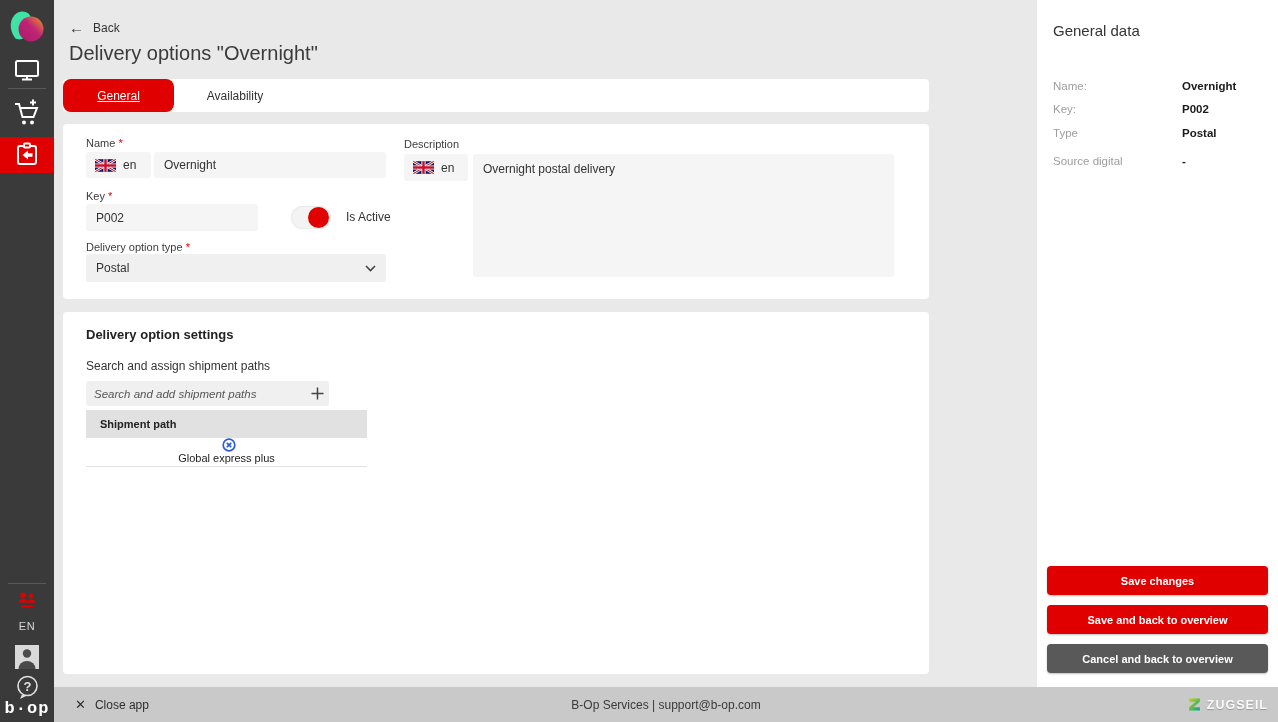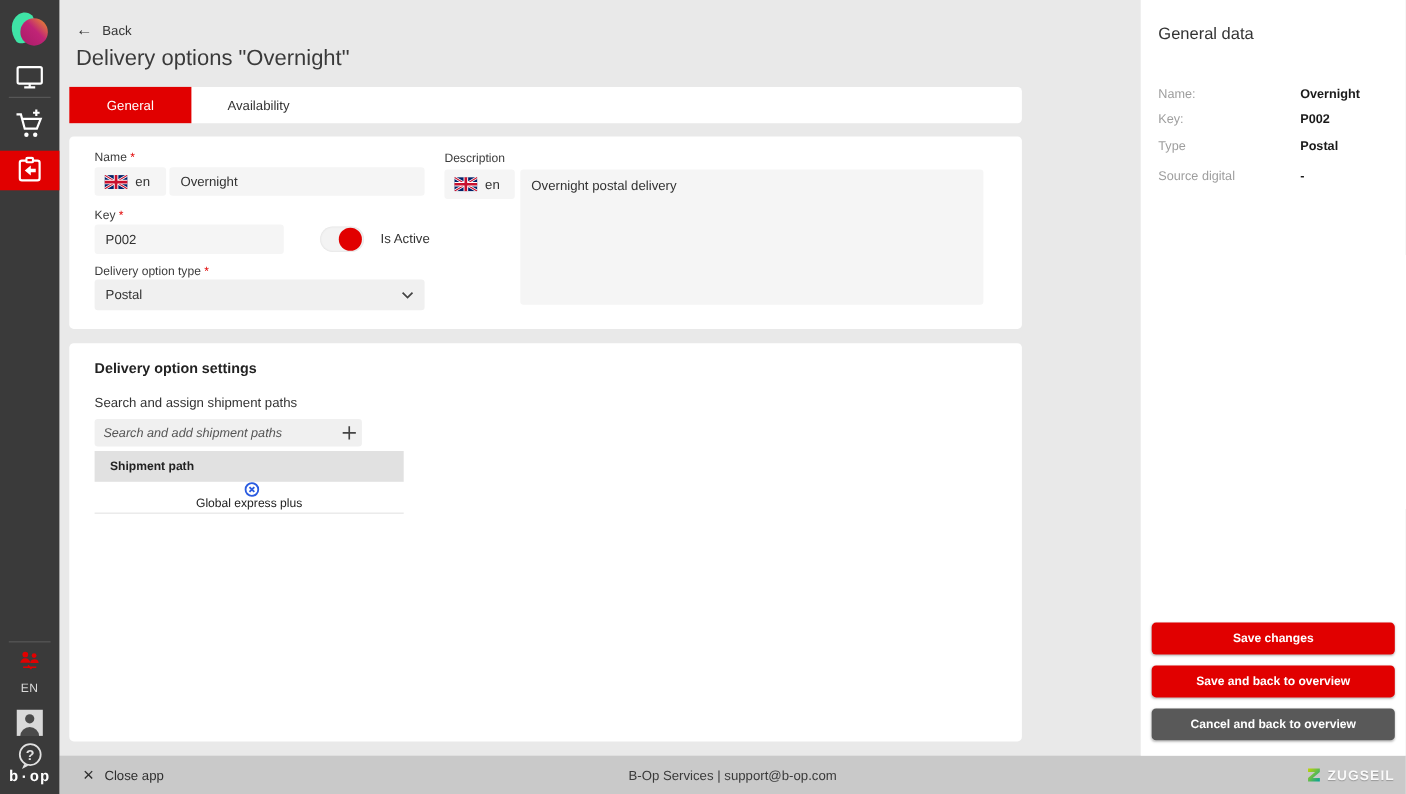--- a/index.html
+++ b/index.html
@@ -6,32 +6,32 @@
   html,body { width:1278px; height:722px; overflow:hidden; }
   body { font-family:"Liberation Sans","DejaVu Sans",sans-serif; background:#e9e9e9; position:relative; color:#333; }
 
   
   .sidebar { position:absolute; left:0; top:0; width:54px; height:722px; background:#3a3a3a; z-index:5; }
   .side-logo { position:absolute; left:8px; top:8px; width:38px; height:38px; }
   .side-icon { position:absolute; left:0; width:54px; display:flex; justify-content:center; align-items:center; cursor:pointer; }
   .side-divider { position:absolute; left:8px; width:38px; height:1px; background:#5a5a5a; }
   .side-item-active { position:absolute; left:0; top:137px; width:54px; height:36px; background:#e10000; display:flex; justify-content:center; align-items:center; cursor:pointer; }
   .side-lang { position:absolute; left:0; top:620px; width:54px; text-align:center; color:#d8d8d8; font-size:11px; letter-spacing:0.5px; }
-  .bop-logo { position:absolute; left:0; top:699px; width:54px; text-align:center; color:#fff; font-family:"Liberation Mono","DejaVu Sans Mono",monospace; font-weight:700; font-size:14px; letter-spacing:1px; }
+  .bop-logo { position:absolute; left:0; top:699px; width:54px; text-align:center; color:#fff; font-family:"Liberation Mono","DejaVu Sans Mono",monospace; font-weight:700; font-size:17px; letter-spacing:1px; }
 
   
   .main-bg { position:absolute; left:54px; top:0; width:983px; height:687px; background:#e9e9e9; }
   .back-row { position:absolute; left:69px; top:20px; display:flex; align-items:center; gap:9px; cursor:pointer; }
   .back-arrow { font-size:15px; color:#333; line-height:1; }
   .back-label { font-size:12px; color:#333; }
   .page-title { position:absolute; left:69px; top:42px; font-size:20px; color:#3a3a3a; }
 
   .tabbar { position:absolute; left:63px; top:79px; width:866px; height:33px; background:#fff; border-radius:4px; display:flex; }
   .tab { height:33px; display:flex; align-items:center; justify-content:center; font-size:12px; cursor:pointer; }
-  .tab.active { width:111px; background:#e10000; color:#fff; border-radius:0; }
+  .tab.active { width:111px; background:#e10000; color:#fff; border-radius:8px;text-decoration:underline; }
   .tab.inactive { width:122px; color:#333; }
 
   .card { position:absolute; background:#fff; border-radius:4px; }
   .card1 { left:63px; top:124px; width:866px; height:175px; }
   .card2 { left:63px; top:312px; width:866px; height:362px; }
 
   .field-label { position:absolute; font-size:11px; color:#3c3c3c; }
   .req { color:#e10000; }
   .lang-box { position:absolute; width:65px; height:26px; background:#f5f5f5; border-radius:3px; display:flex; align-items:center; gap:7px; padding-left:9px; font-size:12px; color:#333; }
   .flag { width:21px; height:13px; display:block; border-radius:1px; }

